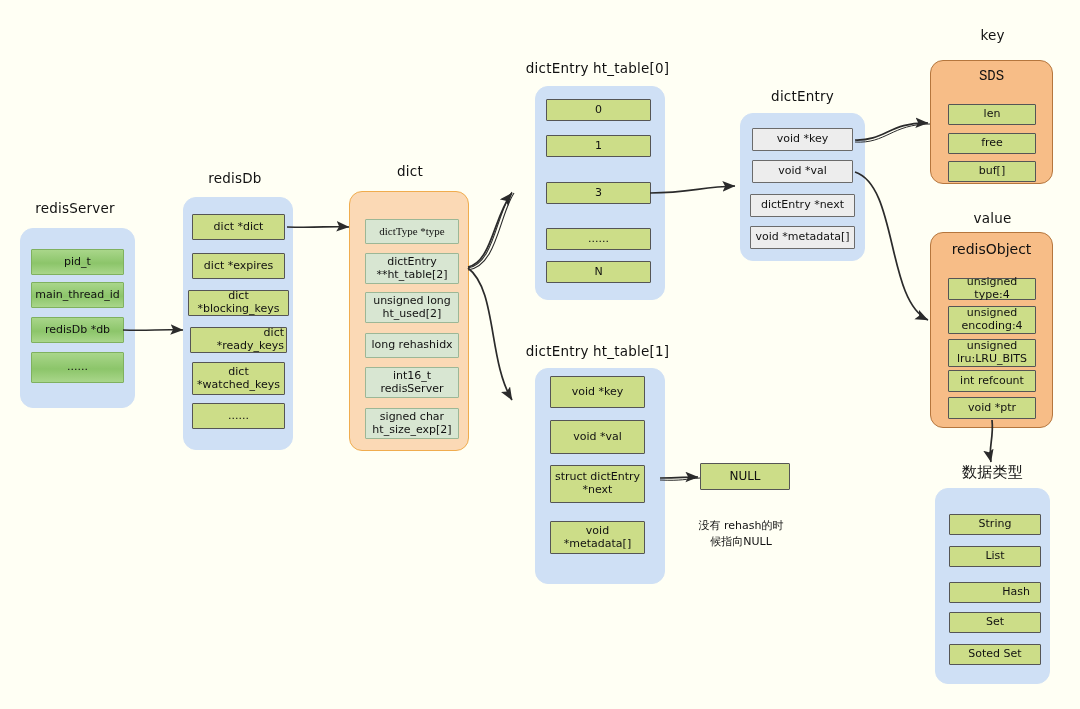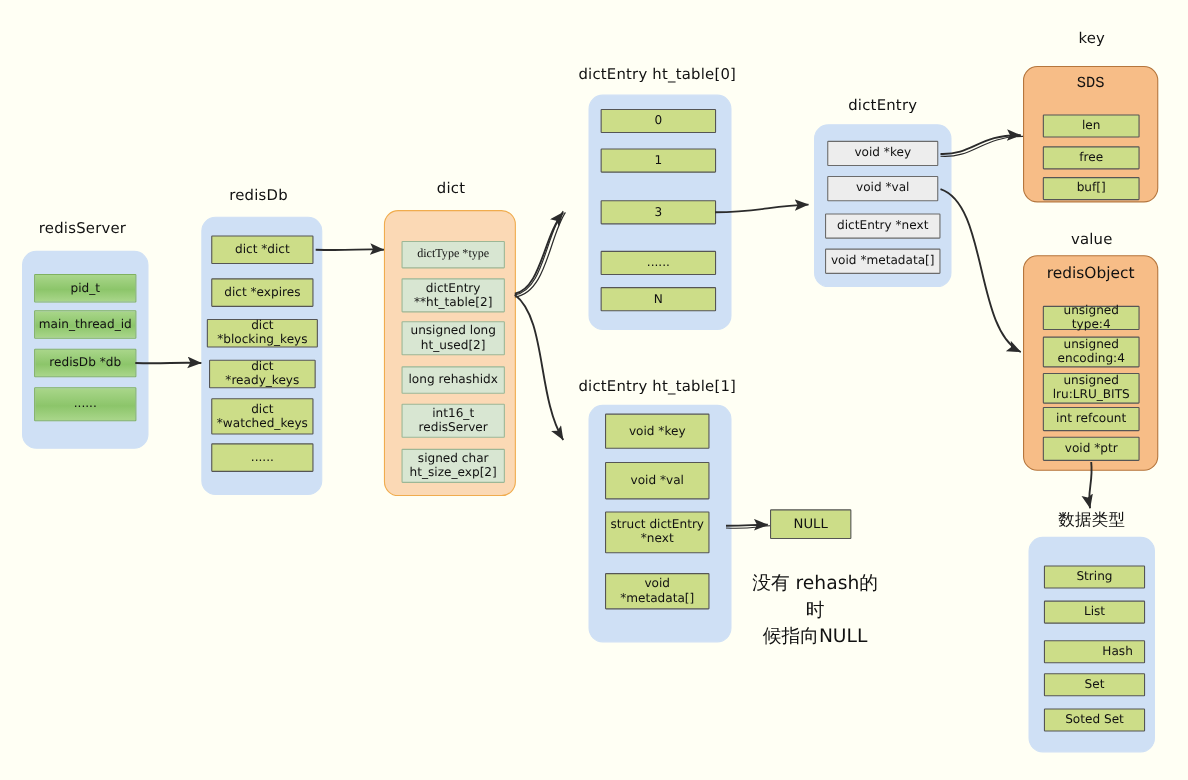--- a/index.html
+++ b/index.html
@@ -99,21 +99,21 @@
     background: #d8e6d2;
     border: 1px solid #9cb796;
   }
   .k-gray {             
     background: #ededed;
     border: 1px solid #6b6b6b;
   }
 
   .note {
     position: absolute;
-    font-size: 17px;
+    font-size: 11px;
     line-height: 1.45;
     text-align: center;
     color: #111;
     z-index: 3;
   }
 </style>
 </head>
 <body>
 
 <div id="canvas">
@@ -155,21 +155,21 @@
   <div class="cell k-green" style="left:31px; top:249px; width:93px; height:26px;">pid_t</div>
   <div class="cell k-green" style="left:31px; top:282px; width:93px; height:26px;">main_thread_id</div>
   <div class="cell k-green" style="left:31px; top:317px; width:93px; height:26px;">redisDb *db</div>
   <div class="cell k-green" style="left:31px; top:352px; width:93px; height:31px;">......</div>
 
   <div class="grp-title" style="left:175px; top:170px; width:120px;">redisDb</div>
   <div class="container c-blue" style="left:183px; top:197px; width:110px; height:253px;"></div>
   <div class="cell k-lime" style="left:192px; top:214px; width:93px; height:26px;">dict *dict</div>
   <div class="cell k-lime" style="left:192px; top:253px; width:93px; height:26px;">dict *expires</div>
   <div class="cell k-lime" style="left:188px; top:290px; width:101px; height:26px;">dict *blocking_keys</div>
-  <div class="cell k-lime" style="left:190px; top:327px; width:97px; height:26px;">dict *ready_keys</div>
+  <div class="cell k-lime" style="left:190px; top:327px; width:97px; height:26px;text-align:right;">dict *ready_keys</div>
   <div class="cell k-lime" style="left:192px; top:362px; width:93px; height:33px;">dict
 *watched_keys</div>
   <div class="cell k-lime" style="left:192px; top:403px; width:93px; height:26px;">......</div>
 
   <div class="grp-title" style="left:355px; top:163px; width:110px;">dict</div>
   <div class="container c-orange" style="left:349px; top:191px; width:120px; height:260px;"></div>
   <div class="cell k-sage" style="left:365px; top:219px; width:94px; height:25px;font-family:Liberation Serif, serif;">dictType *type</div>
   <div class="cell k-sage" style="left:365px; top:253px; width:94px; height:31px;">dictEntry
 **ht_table[2]</div>
   <div class="cell k-sage" style="left:365px; top:292px; width:94px; height:31px;">unsigned long
@@ -189,21 +189,21 @@
   <div class="cell k-lime" style="left:546px; top:261px; width:105px; height:22px;">N</div>
 
   <div class="grp-title" style="left:515px; top:343px; width:165px;">dictEntry ht_table[1]</div>
   <div class="container c-blue" style="left:535px; top:368px; width:130px; height:216px;"></div>
   <div class="cell k-lime" style="left:550px; top:376px; width:95px; height:32px;">void *key</div>
   <div class="cell k-lime" style="left:550px; top:420px; width:95px; height:34px;">void *val</div>
   <div class="cell k-lime" style="left:550px; top:465px; width:95px; height:38px;">struct dictEntry
 *next</div>
   <div class="cell k-lime" style="left:550px; top:521px; width:95px; height:33px;">void *metadata[]</div>
 
-  <div class="cell k-lime" style="left:700px; top:463px; width:74px; height:27px; font-size:12px;">NULL</div>
+  <div class="cell k-lime" style="left:700px; top:463px; width:90px; height:27px; font-size:12px;">NULL</div>
   <div class="note" style="left:676px; top:518px; width:130px; white-space:pre-line;">没有 rehash的时
 候指向NULL</div>
 
   <div class="grp-title" style="left:740px; top:88px; width:125px;">dictEntry</div>
   <div class="container c-blue" style="left:740px; top:113px; width:125px; height:148px;"></div>
   <div class="cell k-gray" style="left:752px; top:128px; width:101px; height:23px;">void *key</div>
   <div class="cell k-gray" style="left:752px; top:160px; width:101px; height:23px;">void *val</div>
   <div class="cell k-gray" style="left:750px; top:194px; width:105px; height:23px;">dictEntry *next</div>
   <div class="cell k-gray" style="left:750px; top:226px; width:105px; height:23px;">void *metadata[]</div>
 

